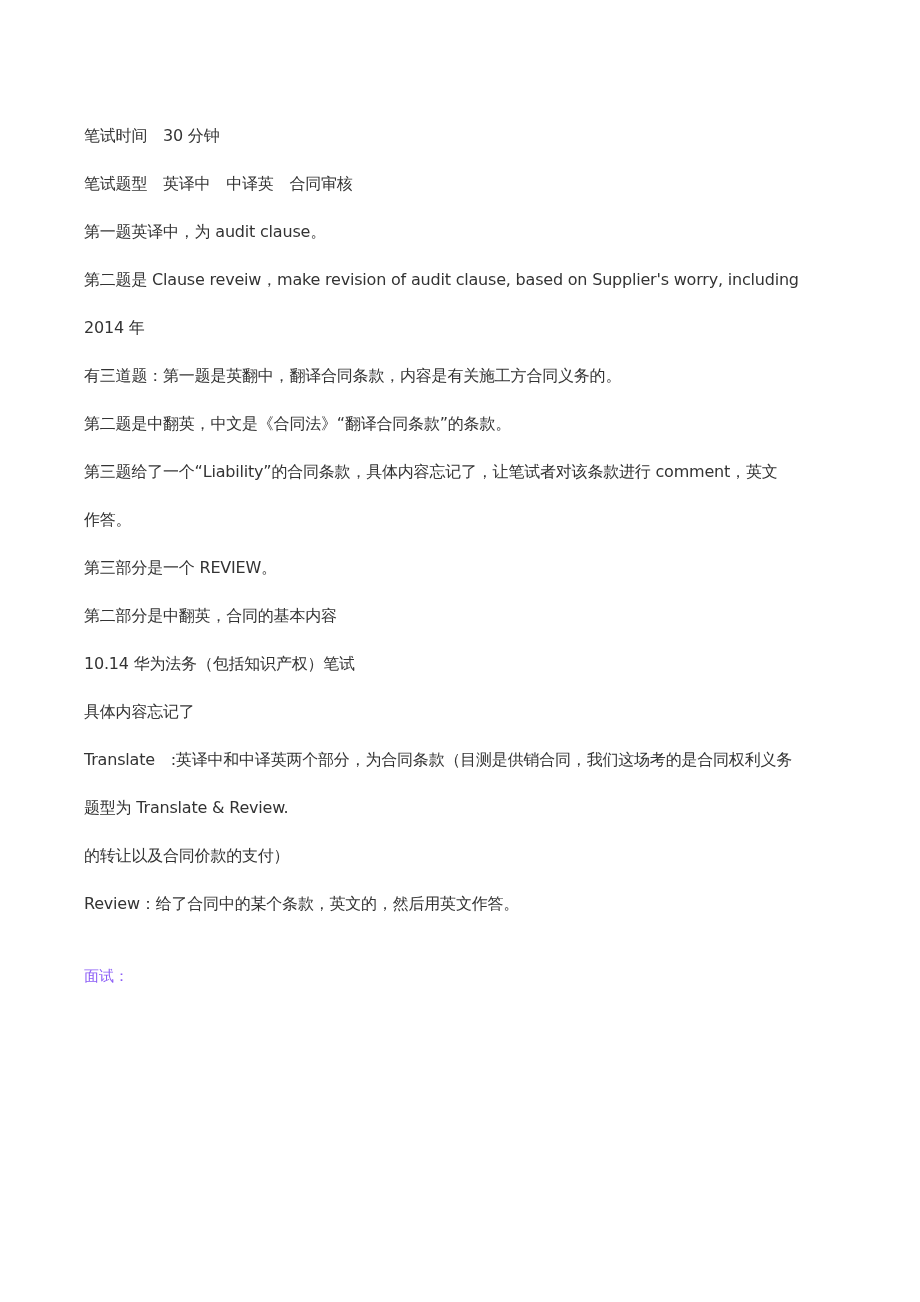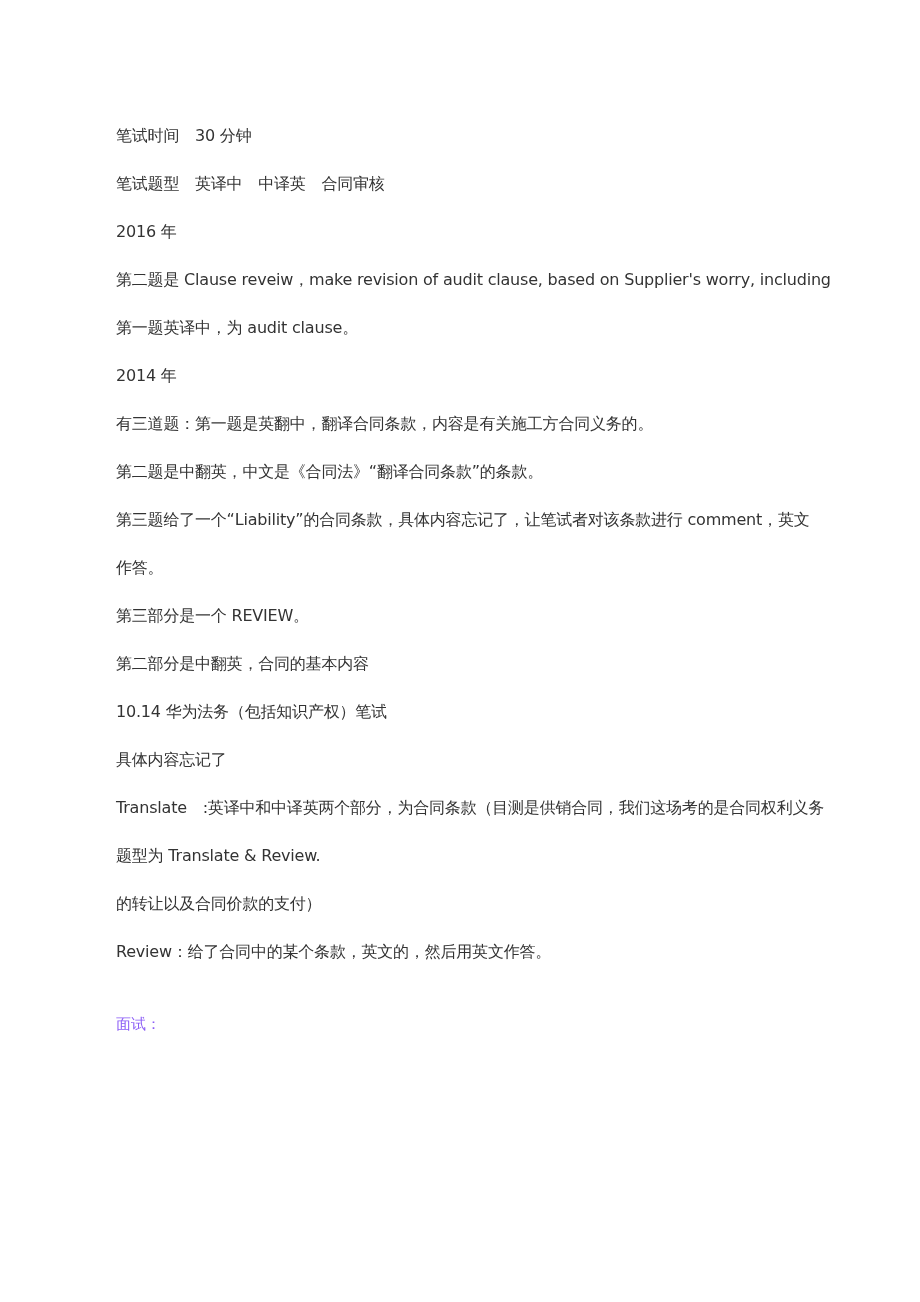--- a/index.html
+++ b/index.html
@@ -10,21 +10,21 @@
     body {
       width: 920px;
       height: 1302px;
       position: relative;
       overflow: hidden;
       font-family: "DejaVu Sans", "Liberation Sans", sans-serif;
       color: #333333;
     }
     .doc {
       position: absolute;
-      left: 116px;
+      left: 84px;
       top: 112px;
       width: 725px;
     }
     .line {
       font-size: 16px;
       line-height: 48px;
       height: 48px;
       white-space: nowrap;
       letter-spacing: -0.2px;
     }
@@ -38,23 +38,22 @@
       color: #8b5cf6;
       white-space: nowrap;
     }
   </style>
 </head>
 <body>
 
 <div class="doc">
   <div class="line">笔试时间　30 分钟</div>
   <div class="line">笔试题型　英译中　中译英　合同审核</div>
-  <div class="line">2016 年</div>
+  <div class="line">第一题英译中，为 audit clause。</div>
   <div class="line">第二题是 Clause reveiw，make revision of audit clause, based on Supplier's worry, including</div>
-  <div class="line">第一题英译中，为 audit clause。</div>
   <div class="line">2014 年</div>
   <div class="line">有三道题：第一题是英翻中，翻译合同条款，内容是有关施工方合同义务的。</div>
   <div class="line">第二题是中翻英，中文是《合同法》“翻译合同条款”的条款。</div>
   <div class="line">第三题给了一个“Liability”的合同条款，具体内容忘记了，让笔试者对该条款进行 comment，英文</div>
   <div class="line">作答。</div>
   <div class="line">第三部分是一个 REVIEW。</div>
   <div class="line">第二部分是中翻英，合同的基本内容</div>
   <div class="line">10.14 华为法务（包括知识产权）笔试</div>
   <div class="line">具体内容忘记了</div>
   <div class="line">Translate　:英译中和中译英两个部分，为合同条款（目测是供销合同，我们这场考的是合同权利义务</div>

